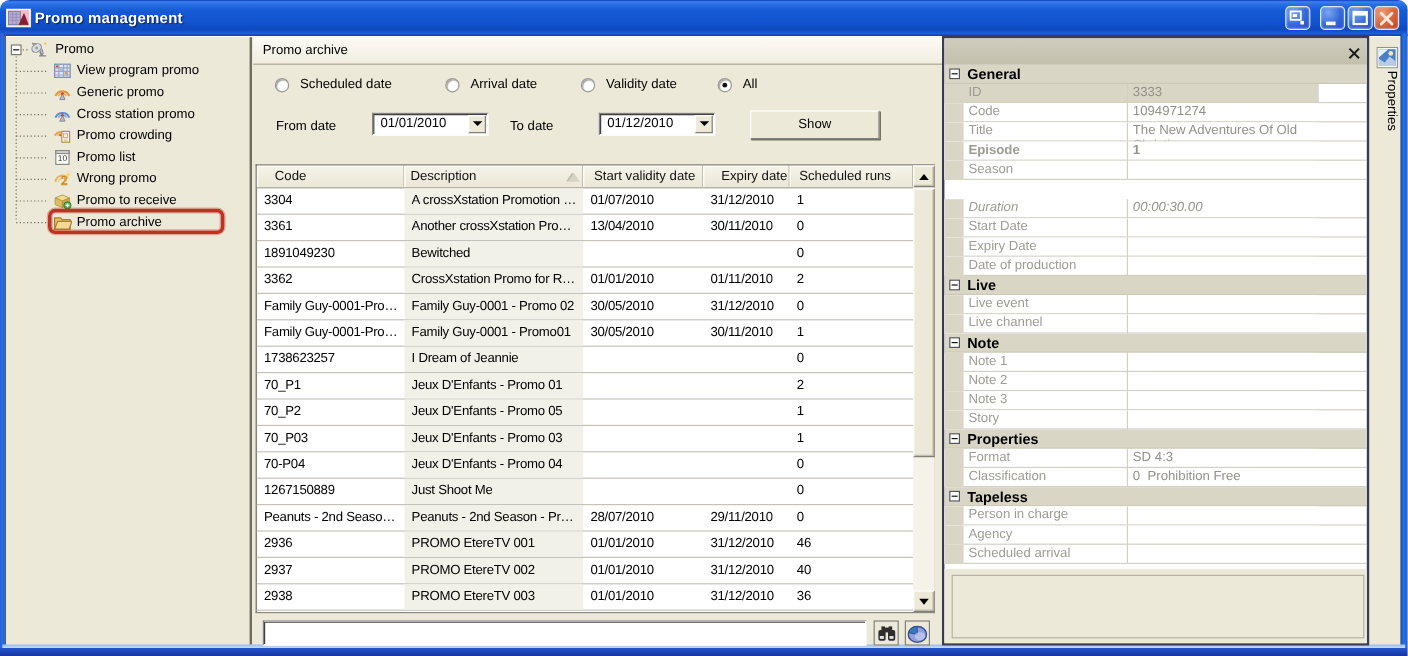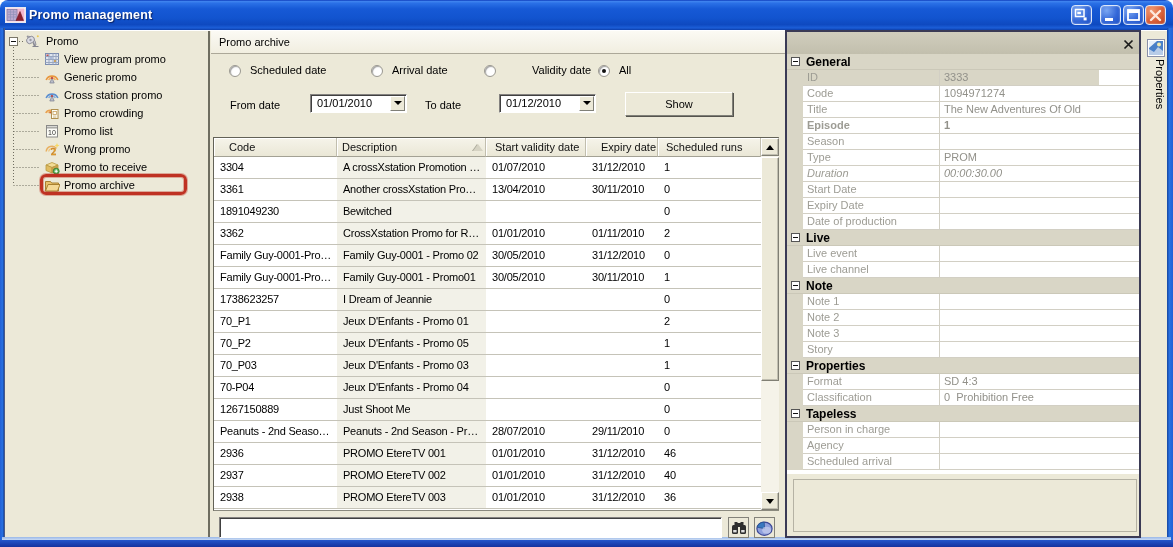--- a/index.html
+++ b/index.html
@@ -196,21 +196,21 @@
 <div class="titem" style="left:64px;top:179px;">Promo archive</div>
 <div class="abs" style="left:40px;top:174px;width:147px;height:21px;border:3px solid #bf3223;border-radius:6px;box-shadow:0 0 0 1px rgba(191,50,35,.35), inset 0 0 0 1px rgba(191,50,35,.35);"></div>
 <div id="ctitle" class="abs">
       <span>Promo archive</span>
     </div>
 <div class="abs radio" style="left:229px;top:65px;"></div>
     <div class="abs" style="left:250px;top:64px;">Scheduled date</div>
 <div class="abs radio" style="left:371px;top:65px;"></div>
     <div class="abs" style="left:392px;top:64px;">Arrival date</div>
 <div class="abs radio" style="left:484px;top:65px;"></div>
-    <div class="abs" style="left:505px;top:64px;margin-left:27px;">Validity date</div>
+    <div class="abs" style="left:505px;top:64px;">Validity date</div>
 <div class="abs radio" style="left:598px;top:65px;">
       <div class="dot"></div>
     </div>
     <div class="abs" style="left:619px;top:64px;">All</div>
 <div class="abs" style="left:230px;top:99px;">From date</div>
 <div class="abs" style="left:425px;top:99px;">To date</div>
 <div class="abs sunken" style="left:310px;top:94px;width:97px;height:19px;"></div>
     <div class="abs" style="left:317px;top:97px;">01/01/2010</div>
     <div class="abs raised" style="left:390px;top:96px;width:15px;height:15px;box-shadow:none;"></div>
     <div class="abs" style="left:394px;top:101px;width:0;height:0;border-left:4px solid transparent;border-right:4px solid transparent;border-top:4px solid #000;"></div>
@@ -419,27 +419,20 @@
         <div class="gval">1</div>
         <div class="vline"></div>
         <div class="bline"></div>
       </div>
       <div class="abs gr" style="top:102px;">
         <div class="strip"></div>
         <div class="glabel">Season</div>
         <div class="vline"></div>
         <div class="bline"></div>
       </div>
-      <div class="abs gr" style="top:118px;">
-        <div class="strip"></div>
-        <div class="glabel">Type</div>
-        <div class="gval">PROM</div>
-        <div class="vline"></div>
-        <div class="bline"></div>
-      </div>
       <div class="abs gr" style="top:134px;font-style:italic;">
         <div class="strip"></div>
         <div class="glabel">Duration</div>
         <div class="gval">00:00:30.00</div>
         <div class="vline"></div>
         <div class="bline"></div>
       </div>
       <div class="abs gr" style="top:150px;">
         <div class="strip"></div>
         <div class="glabel">Start Date</div>

